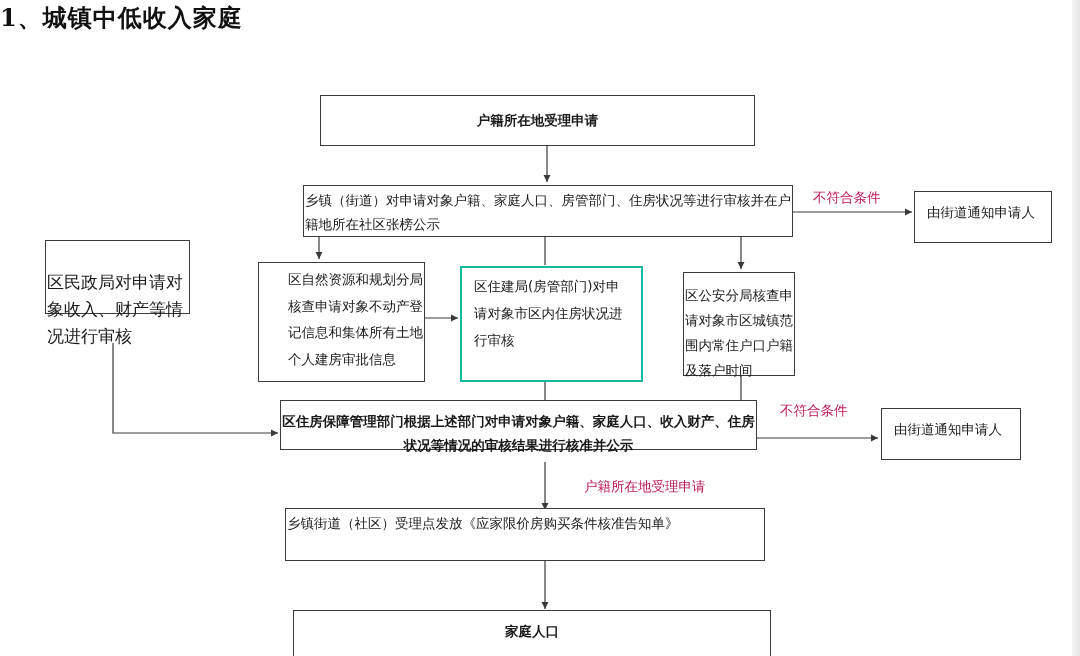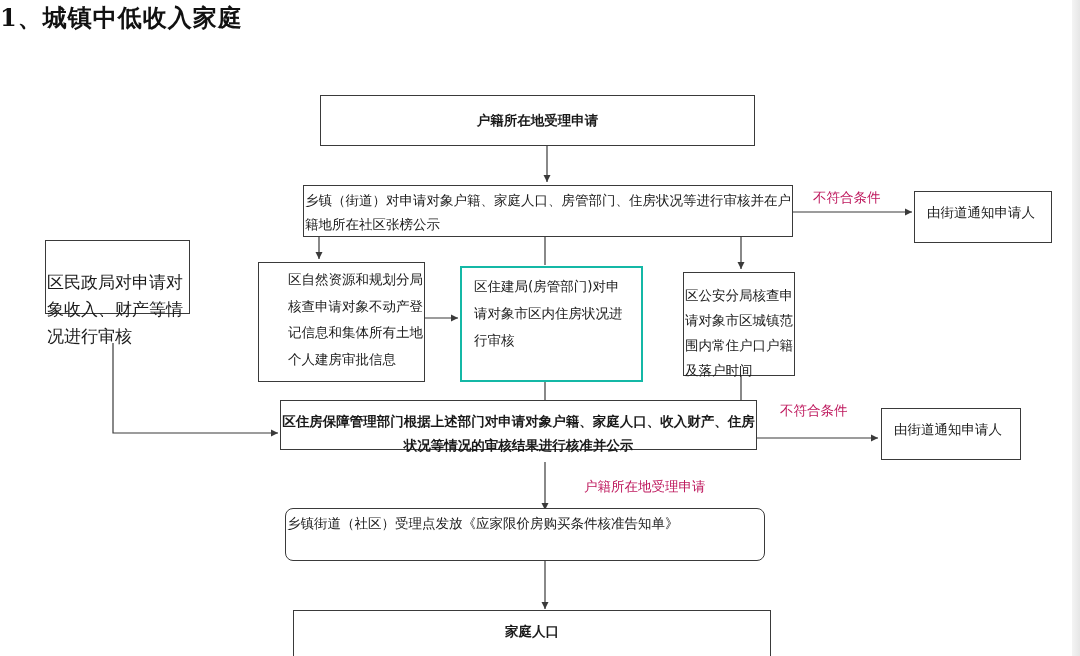--- a/index.html
+++ b/index.html
@@ -104,21 +104,21 @@
 </div>
 
 <div class="label" style="left:780px; top:402px;">不符合条件</div>
 
 <div class="box" style="left:881px; top:408px; width:140px; height:52px; padding:8px 12px;">
   <span>由街道通知申请人</span>
 </div>
 
 <div class="label" style="left:584px; top:478px;">户籍所在地受理申请</div>
 
-<div class="box" style="left:285px; top:508px; width:480px; height:53px; padding-top:2px;border-radius:8px;">
+<div class="box" style="left:285px; top:508px; width:480px; height:53px; padding-top:2px;">
   <span>乡镇街道（社区）受理点发放《应家限价房购买条件核准告知单》</span>
 </div>
 
 <div class="box center" style="left:293px; top:610px; width:478px; height:60px; padding-top:8px;">
   <span>家庭人口</span>
 </div>
 
 <div class="rightbar"></div>
 
 </body></html>

